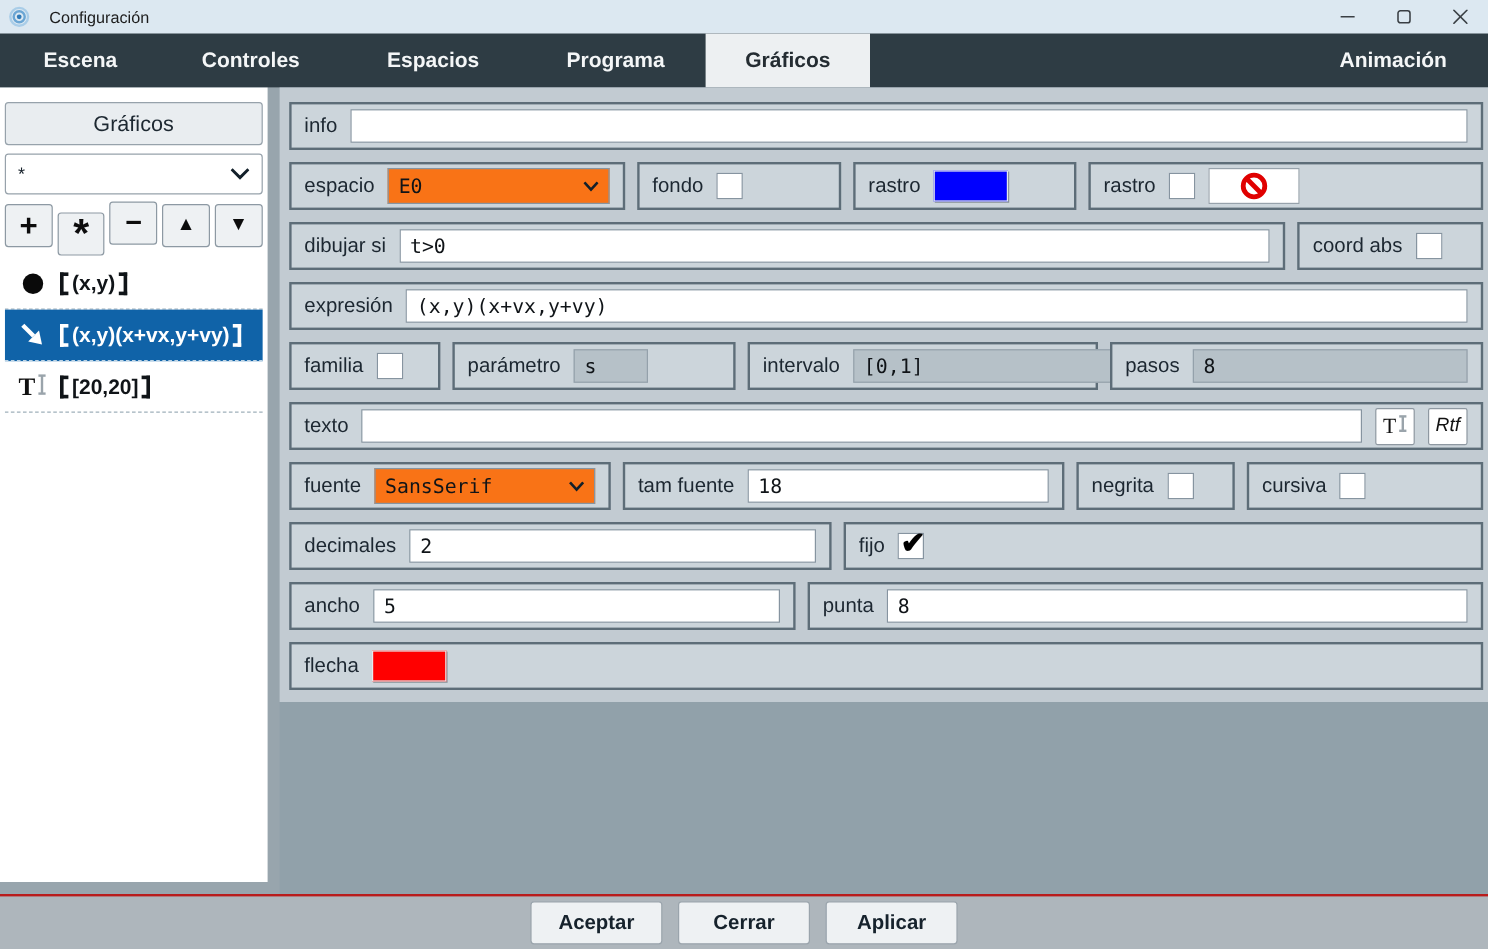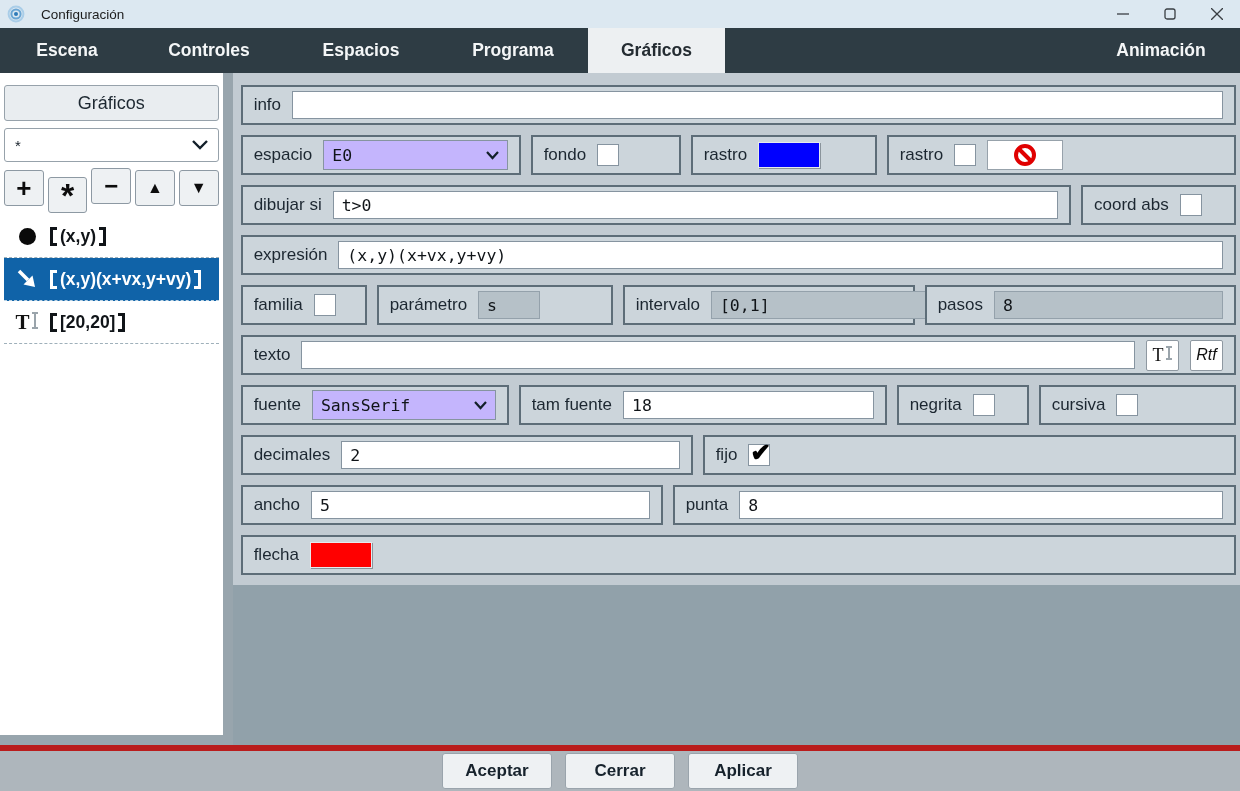--- a/index.html
+++ b/index.html
@@ -67,38 +67,38 @@
   .rows { background:#c2cbd2; padding:12px 4px 10px 8px; display:flex; flex-direction:column; gap:10px; }
   .row { display:flex; gap:10px;border-radius:15px; }
   .grp { height:40px; background:#ccd5db; border:2px solid #5d6d78; display:flex;
          align-items:center; padding:0 11px; gap:11px; }
   .grow { flex:1; }
   .flabel { font-size:17px; color:#1c2731; white-space:nowrap; }
   .mono { font-family:"DejaVu Sans Mono", monospace; }
   input.txt { height:28px; border:1px solid #8694a0; background:#fff; color:#101418;
               font-family:"DejaVu Sans Mono", monospace; font-size:16.5px; padding:0 8px; }
   input.txt.dis { background:#b6c1c8; border-color:#94a1ab; }
-  .selbox { height:30px; background:#c4b5fd; border:1px solid #8694a0; display:flex;
+  .selbox { height:30px; background:#f97316; border:1px solid #8694a0; display:flex;
             align-items:center; padding:0 8px; gap:9px; font-size:16.5px; color:#101418; }
   .selbox .chev { margin-left:auto; }
   .cb { width:22px; height:22px; background:#fff; border:1px solid #8694a0; position:relative; flex:0 0 auto; }
   .cb.checked::after { content:"✔"; position:absolute; left:1px; top:-7px; font-size:25px;
                        font-weight:700; color:#000; }
   .swatch { width:62px; height:26px; border:1px solid #e6eaec; box-shadow:1px 1px 0 #8a949b; }
   .probtn { width:76px; height:30px; background:#fff; border:1px solid #97a2ab;
             display:flex; align-items:center; justify-content:center; }
   .mini { width:33px; height:31px; background:#fff; border:1px solid #8e98a1; border-radius:2px;
           display:flex; align-items:center; justify-content:center; flex:0 0 auto; }
   .mini .titype { font-size:18px; }
   .mini .ibeam { height:14px; }
   .mini .ibeam::after { box-shadow:0 12px 0 #9aa4ab; }
   .rtf { font-family:Liberation Sans, sans-serif; font-style:italic; font-size:16px; color:#111; }
 
   
-  .footer { height:46px; background:#aeb6bc; border-top:6px solid #b91c1c; display:flex;
+  .footer { height:46px; background:#aeb6bc; border-top:2px solid #b91c1c; display:flex;
             align-items:center; justify-content:center; gap:13px; flex:0 0 auto; }
   .btn { min-width:110px; height:36px; background:#eef1f3; border:1px solid #9aa4ac;
          border-radius:3px; font-family:"Liberation Sans", sans-serif; font-size:17px;
          font-weight:600; color:#16222c; }
 </style>
 </head>
 <body>
 
 <div class="window">
 
@@ -212,21 +212,21 @@
         <div class="row">
           <div class="grp" style="width:280px">
             <span class="flabel">espacio</span>
             <div class="selbox mono grow">
               <span>E0</span>
               <svg class="chev" width="13" height="9" viewBox="0 0 13 9">
                   <polyline points="1,1 6.5,7 12,1" fill="none" stroke="#13202a" stroke-width="2.2"></polyline>
                 </svg>
             </div>
           </div>
-          <div class="grp" style="width:150px">
+          <div class="grp" style="width:170px">
             <span class="flabel">fondo</span>
             <span class="cb"></span>
           </div>
           <div class="grp" style="width:186px">
             <span class="flabel">rastro</span>
             <span class="swatch" style="background: rgb(0, 0, 255);"></span>
           </div>
           <div class="grp grow">
             <span class="flabel">rastro</span>
             <span class="cb"></span>

